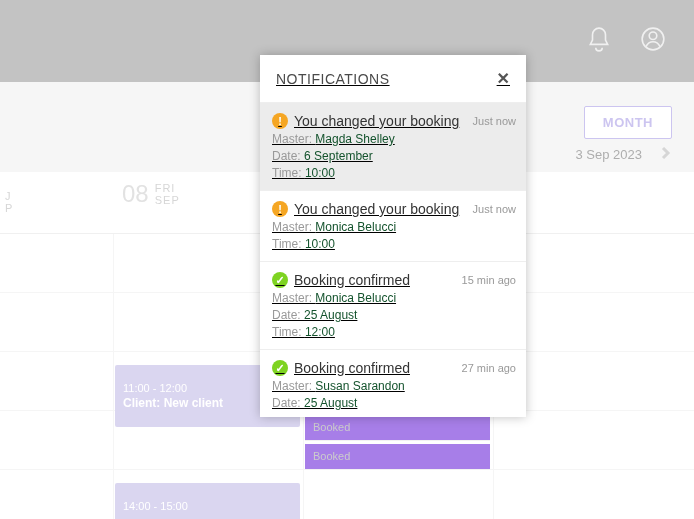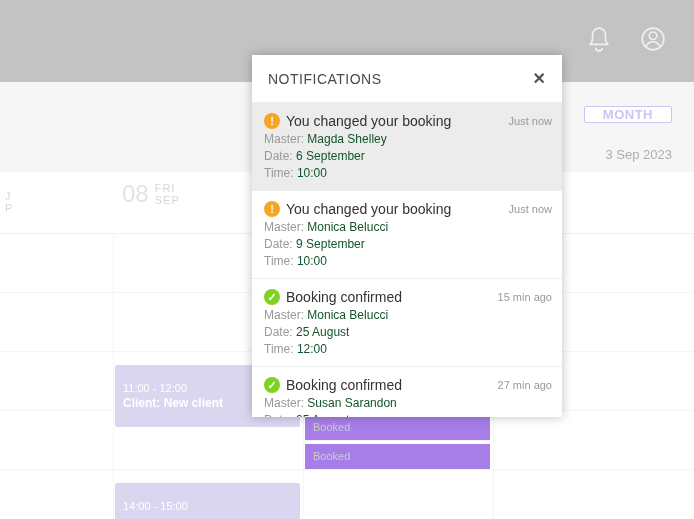--- a/index.html
+++ b/index.html
@@ -2,22 +2,22 @@
 <html><head>
 <meta charset="utf-8">
 <style>
   * { box-sizing: border-box; margin: 0; padding: 0; }
   body { font-family: Arial, Helvetica, sans-serif; width: 694px; height: 519px; overflow: hidden; background: #fff; position: relative; }
 
   .topbar { height: 82px; background: #9b9b9b; display: flex; align-items: center; justify-content: flex-end; padding-right: 28px; gap: 28px; }
   .topbar .icon svg { width: 26px; height: 26px; stroke: #e6e6e6; fill: none; stroke-width: 1.5; }
 
   .toolbar { height: 90px; background: #f0f0f0; position: relative; }
-  .month-btn { position: absolute; right: 22px; top: 24px; border: 1px solid #ab9ee6; color: #ab9ee6; background: #fff; padding: 0 18px; font-size: 13px; font-weight: bold; letter-spacing: 0.5px; border-radius: 2px; cursor: pointer; }
-  .date-range { position: absolute; right: 22px; top: 65px; display: flex; align-items: center; gap: 18px; color: #777; font-size: 13px; flex-direction: column; }
+  .month-btn { position: absolute; right: 22px; top: 24px; border: 1px solid #ab9ee6; color: #ab9ee6; background: #fff; padding: 8px 18px; font-size: 13px; font-weight: bold; letter-spacing: 0.5px; border-radius: 2px; cursor: pointer; }
+  .date-range { position: absolute; right: 22px; top: 65px; display: flex; align-items: center; gap: 18px; color: #777; font-size: 13px; }
   .date-range .chev svg { width: 12px; height: 12px; stroke: #bbb; fill: none; stroke-width: 3; }
 
   .grid { position: relative; height: 347px; }
   .colhdr { height: 62px; border-bottom: 1px solid #e6e6e6; position: relative; background: #fff; }
   .daycell { position: absolute; top: 8px; display: flex; align-items: center; gap: 6px; }
   .daycell .num { font-size: 24px; color: #cfcfcf; font-weight: normal; }
   .daycell .dow { font-size: 11px; color: #bbb; letter-spacing: 1px; line-height: 12px; }
   .partial-left { position: absolute; left: 5px; top: 18px; font-size: 11px; color: #bbb; letter-spacing: 1px; line-height: 12px; }
 
   .rows { position: relative; }
@@ -27,21 +27,21 @@
 
   .event { position: absolute; left: 115px; width: 185px; padding: 17px 8px; font-size: 12px; color: #fff; border-radius: 2px; }
   .event.purple { background: #c2bbe6; }
   .event .tm { font-weight: normal; font-size: 11px; }
   .event .client { font-weight: bold; font-size: 12px; margin-top: 2px; }
 
   .booked { position: absolute; left: 305px; width: 185px; height: 26px; background: #6d28d9; color: #aaa; font-size: 11px; padding: 6px 8px; border-bottom:1px solid #e9e9e9; }
 
   .overlay { position: absolute; inset: 0; background: rgba(255,255,255,0.4); pointer-events: none; z-index: 4; }
 
-  .notif-panel { position: absolute; top: 55px; left: 252px; width: 310px; background: #fff; box-shadow: 0 0 10px rgba(0,0,0,0.25); z-index: 10; }
+  .notif-panel { position: absolute; top: 55px; left: 260px; width: 266px; background: #fff; box-shadow: 0 0 10px rgba(0,0,0,0.25); z-index: 10; text-decoration: underline; }
   .notif-head { display: flex; justify-content: space-between; align-items: center; padding: 14px 16px 14px 16px; }
   .notif-head h3 { font-size: 14px; letter-spacing: 0.5px; color: #4a4a4a; font-weight: normal; }
   .notif-close { color: #555; cursor: pointer; font-size: 16px; font-weight: bold; }
 
   .notif-scroll { max-height: 315px; overflow-y: scroll; border-top: 1px solid #eee; }
   .notif-scroll::-webkit-scrollbar { width: 7px; }
   .notif-scroll::-webkit-scrollbar-thumb { background: #c9c9c9; border-radius: 3px; }
   .notif-scroll::-webkit-scrollbar-track { background: #f4f4f4; }
 
   .notif-item { padding: 10px 12px; border-bottom: 1px solid #eee; position: relative; }
@@ -143,21 +143,20 @@
         <div class="notif-line"><span class="k">Date: </span><span class="v">6 September</span></div>
         <div class="notif-line"><span class="k">Time: </span><span class="v">10:00</span></div>
         <div class="notif-time">Just now</div>
       </div>
       <div class="notif-item">
         <div class="notif-title">
           <span class="status-icon warn">!</span>
           <span>You changed your booking</span>
         </div>
         <div class="notif-line"><span class="k">Master: </span><span class="v">Monica Belucci</span></div>
-        <div class="notif-line"><span class="k">Date: </span><span class="v">9 September</span></div>
         <div class="notif-line"><span class="k">Time: </span><span class="v">10:00</span></div>
         <div class="notif-time">Just now</div>
       </div>
       <div class="notif-item">
         <div class="notif-title">
           <span class="status-icon ok">✓</span>
           <span>Booking confirmed</span>
         </div>
         <div class="notif-line"><span class="k">Master: </span><span class="v">Monica Belucci</span></div>
         <div class="notif-line"><span class="k">Date: </span><span class="v">25 August</span></div>

